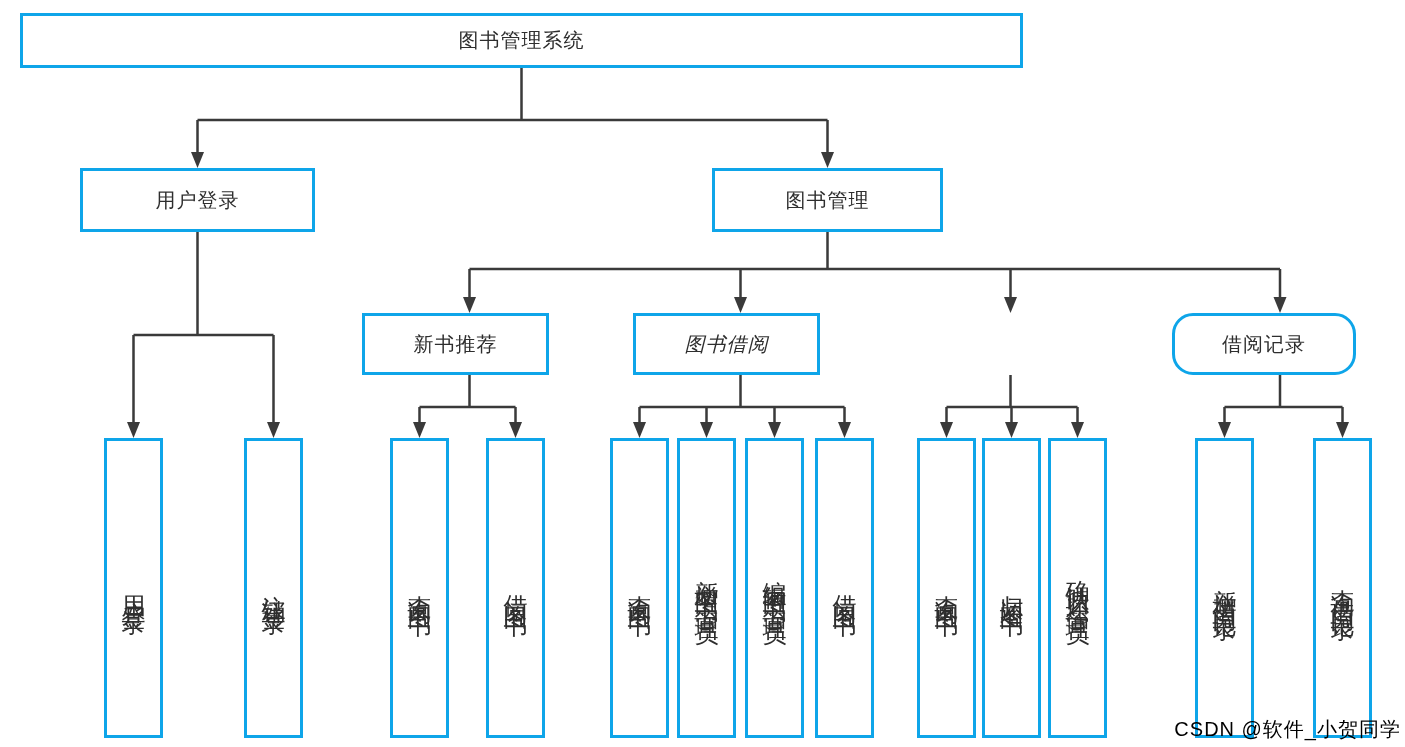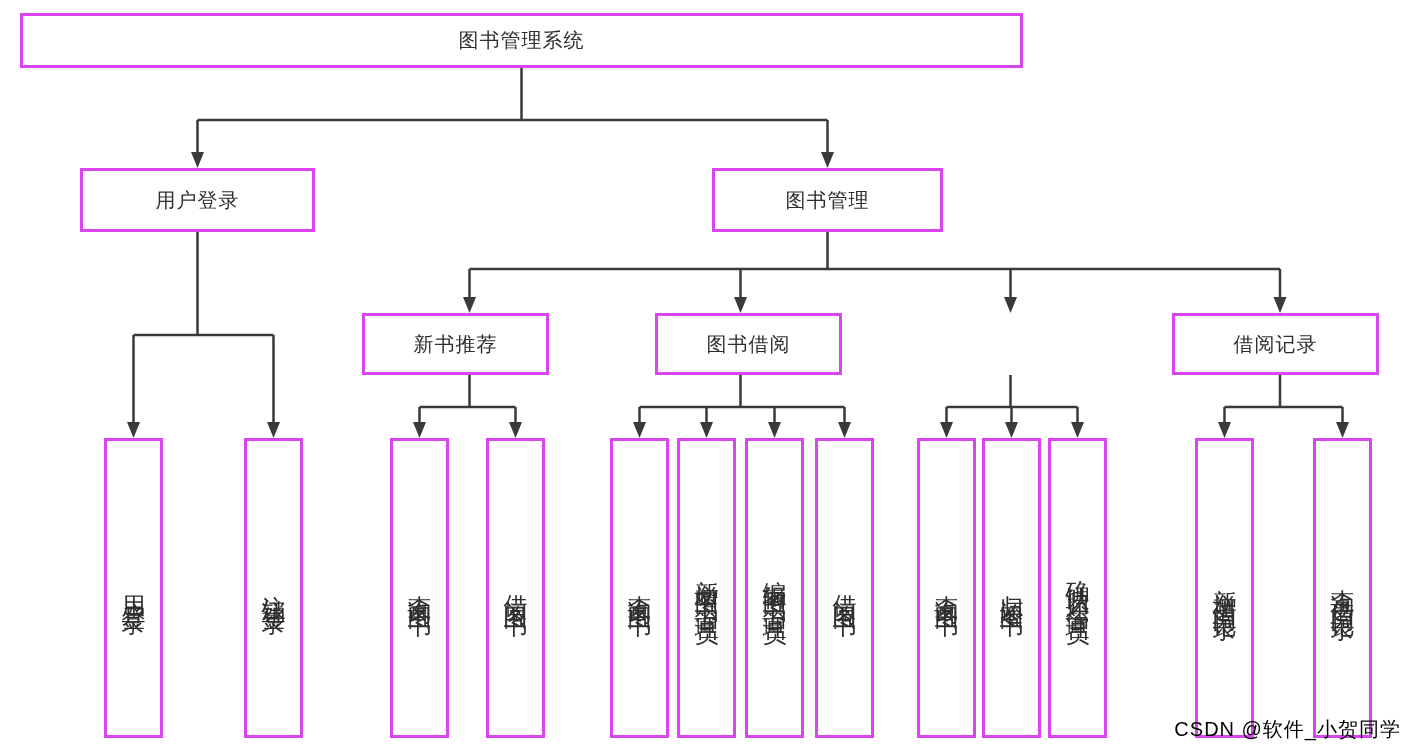--- a/index.html
+++ b/index.html
@@ -13,21 +13,21 @@
   }
   .connectors {
     position: absolute;
     left: 0; top: 0;
     width: 1405px; height: 747px;
     z-index: 1;
   }
   .node {
     position: absolute;
     box-sizing: border-box;
-    border: 3px solid #d946ef;
+    border: 3px solid #0ea5e9;
     background: #ffffff;
     display: flex;
     align-items: center;
     justify-content: center;
     color: #2e2e2e;
     z-index: 2;
   }
   .node.h {
     font-size: 20px;
     letter-spacing: 1px;
@@ -40,23 +40,23 @@
     text-orientation: mixed;
     font-size: 24px;
     letter-spacing: 6px;
     line-height: 1;
   }
   .root-box   { left: 20px;  top: 13px;  width: 1003px; height: 55px; }
   .l2a        { left: 80px;  top: 168px; width: 235px;  height: 64px; }
   .l2b        { left: 712px; top: 168px; width: 231px;  height: 64px; }
   .l3         { top: 313px; height: 62px; width: 187px; }
   .l3.g1 { left: 362px; }
-  .l3.g2 { left: 655px; }
+  .l3.g2 { left: 633px; font-style: italic; }
   .l3.g3 { left: 903px; }
-  .l3.g4 { left: 1172px; width: 207px; }
+  .l3.g4 { left: 1172px; width: 184px; border-radius: 21px; }
   .v.a1 { left: 104px; }
   .v.a2 { left: 244px; }
   .v.b1 { left: 390px; }
   .v.b2 { left: 486px; }
   .v.c1 { left: 610px; }
   .v.c2 { left: 677px; }
   .v.c3 { left: 745px; }
   .v.c4 { left: 815px; }
   .v.d1 { left: 917px; }
   .v.d2 { left: 982px; }

